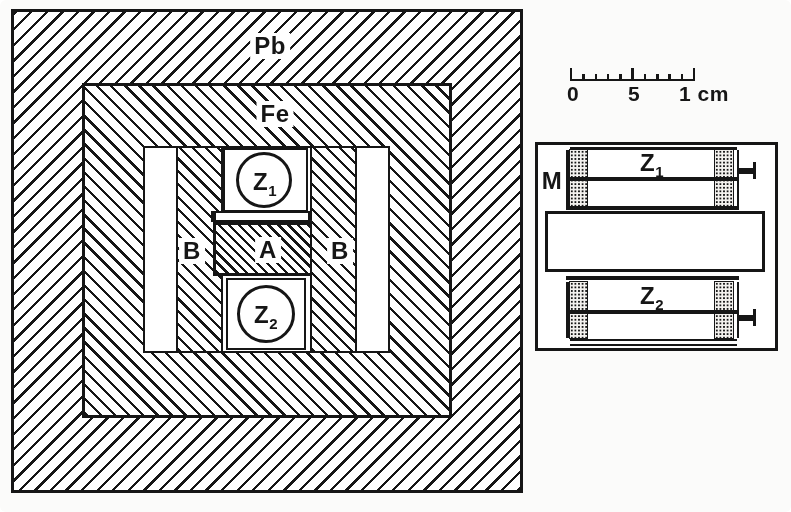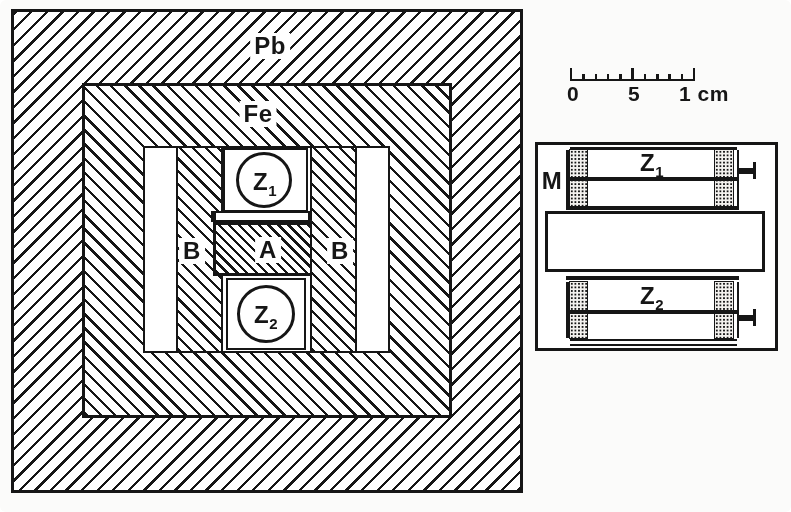--- a/index.html
+++ b/index.html
@@ -56,21 +56,21 @@
         <div class="abs" style="left:92px; top:137px; width:58px; height:58px; border:3px solid var(--ink); border-radius:50%; background:#fff;"></div>
 
         <div class="abs hatch-b" style="left:165px; top:0; width:47px; height:203px; border-left:2.2px solid var(--ink); border-right:2.2px solid var(--ink);"></div>
 
         <div class="abs" style="left:212px; top:0; width:31px; height:203px; background:#fff;"></div>
       </div>
     </div>
   </div>
 
   <div class="lbl halo" style="left:270px; top:46px;"><span>Pb</span></div>
-  <div class="lbl halo" style="left:258px; top:114px;"><span>Fe</span></div>
+  <div class="lbl halo" style="left:275px; top:114px;"><span>Fe</span></div>
   <div class="lbl halo" style="left:192px; top:251px;"><span>B</span></div>
   <div class="lbl halo" style="left:268px; top:250px;"><span>A</span></div>
   <div class="lbl halo" style="left:340px; top:251px;"><span>B</span></div>
   <div class="lbl" style="left:265px; top:182px;"><span>Z</span><sub>1</sub></div>
   <div class="lbl" style="left:266px; top:315px;"><span>Z</span><sub>2</sub></div>
 
   <div>
     <div class="abs ink" style="left:571px; top:78.5px; width:123px; height:2.5px;"></div>
 
     <div class="tick" style="left:569.9px; top:68px; height:13px;"></div>

